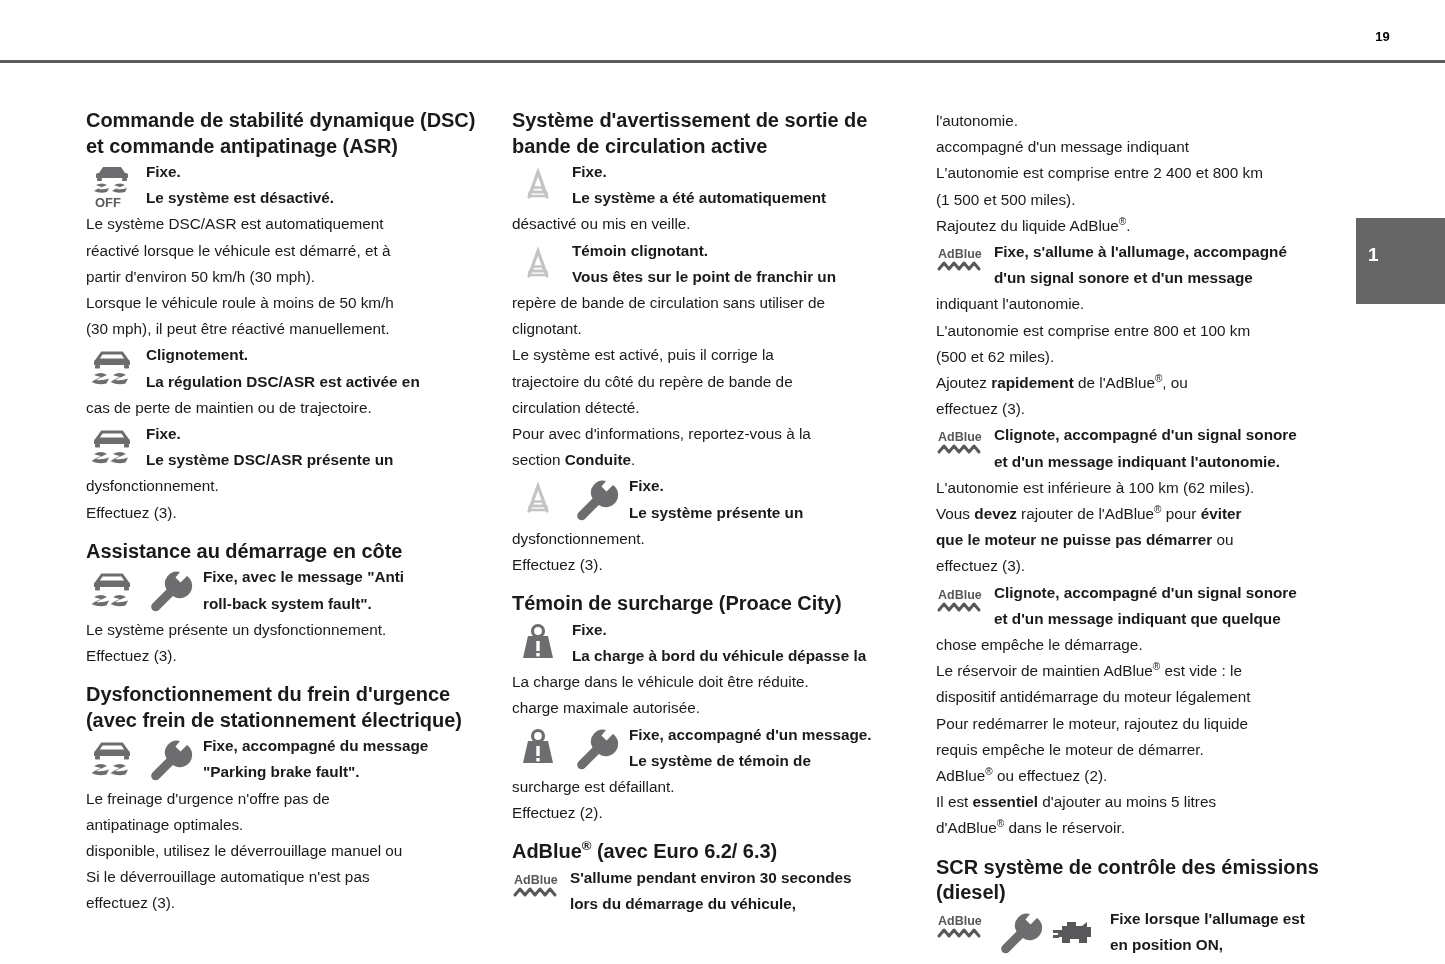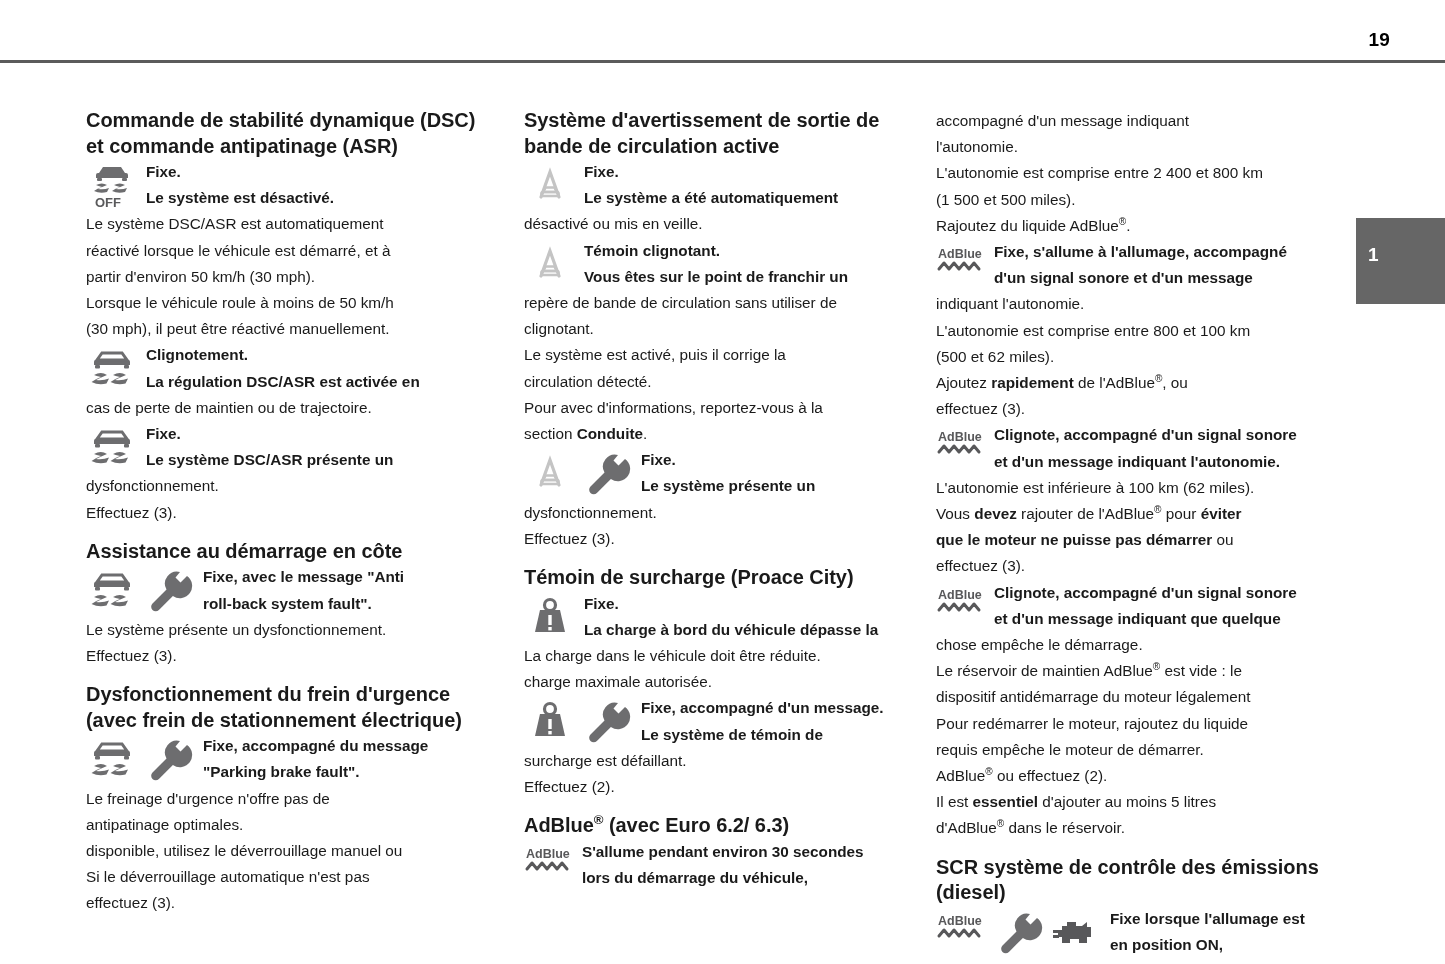--- a/index.html
+++ b/index.html
@@ -20,21 +20,21 @@
   #page-header {
     position: absolute;
     top: 0; left: 0;
     width: 1445px;
     height: 64px;
   }
   #page-number {
     position: absolute;
     right: 55px;
     top: 30px;
-    font-size: 19px;
+    font-size: 13px;
     font-weight: bold;
     letter-spacing: 0.2px;
     color: #000;
     line-height: 1;
   }
   #header-rule {
     position: absolute;
     left: 0;
     top: 60px;
     width: 1445px;
@@ -76,21 +76,21 @@
   
   .column {
     position: absolute;
     top: 108px;
     width: 397px;
     font-size: 15.3px;
     line-height: 26.2px;
     color: #1a1a1a;
   }
   #col-1 { left: 86px; }
-  #col-2 { left: 524px; }
+  #col-2 { left: 512px; }
   #col-3 { left: 936px; }
 
   h2.section-heading {
     font-size: 20px;
     font-weight: bold;
     line-height: 25.5px;
     margin: 0;
     padding: 0;
     letter-spacing: -0.05px;
   }
@@ -315,20 +315,21 @@
           <path d="M21.5 28.5 h9 l2.5 4.5 h-14 z"></path>
         </g>
       </svg>
     </div>
     <p class="row-text">Témoin clignotant.</p>
     <p class="row-text">Vous êtes sur le point de franchir un</p>
   </div>
   <p class="flow">repère de bande de circulation sans utiliser de</p>
   <p class="flow">clignotant.</p>
   <p class="flow">Le système est activé, puis il corrige la</p>
+  <p class="flow">trajectoire du côté du repère de bande de</p>
   <p class="flow">circulation détecté.</p>
   <p class="flow">Pour avec d'informations, reportez-vous à la</p>
   <p class="flow"><span>section </span><b>Conduite</b><span>.</span></p>
 
   <div class="icon-row indent-2">
     <div class="icon-slot">
       <svg width="52" height="52" viewBox="0 0 52 52">
         <g stroke="#c4c4c4" stroke-width="3.2" fill="none" stroke-linecap="round">
           <path d="M17 38 L26 13 L35 38"></path>
         </g>
@@ -397,22 +398,22 @@
         <path d="M3 30 l5 -6 l5 6 l5 -6 l5 6 l5 -6 l5 6 l5 -6 l5 6" fill="none" stroke="#58585a" stroke-width="3" stroke-linejoin="round" stroke-linecap="round"></path>
       </svg>
     </div>
     <p class="row-text">S'allume pendant environ 30 secondes</p>
     <p class="row-text">lors du démarrage du véhicule,</p>
   </div>
 </div>
 
 <div class="column" id="col-3">
 
+  <p class="flow">l'autonomie.</p>
   <p class="flow">accompagné d'un message indiquant</p>
-  <p class="flow">l'autonomie.</p>
   <p class="flow">L'autonomie est comprise entre 2 400 et 800 km</p>
   <p class="flow">(1 500 et 500 miles).</p>
   <p class="flow"><span>Rajoutez du liquide AdBlue</span><sup>®</sup><span>.</span></p>
 
   <div class="icon-row adblue2">
     <div class="icon-slot">
       <svg width="56" height="52" viewBox="0 0 56 52">
         <text x="2" y="19" font-family="Liberation Sans, sans-serif" font-size="12.5" font-weight="bold" fill="#58585a">AdBlue</text>
         <path d="M3 30 l5 -6 l5 6 l5 -6 l5 6 l5 -6 l5 6 l5 -6 l5 6" fill="none" stroke="#58585a" stroke-width="3" stroke-linejoin="round" stroke-linecap="round"></path>
       </svg>

